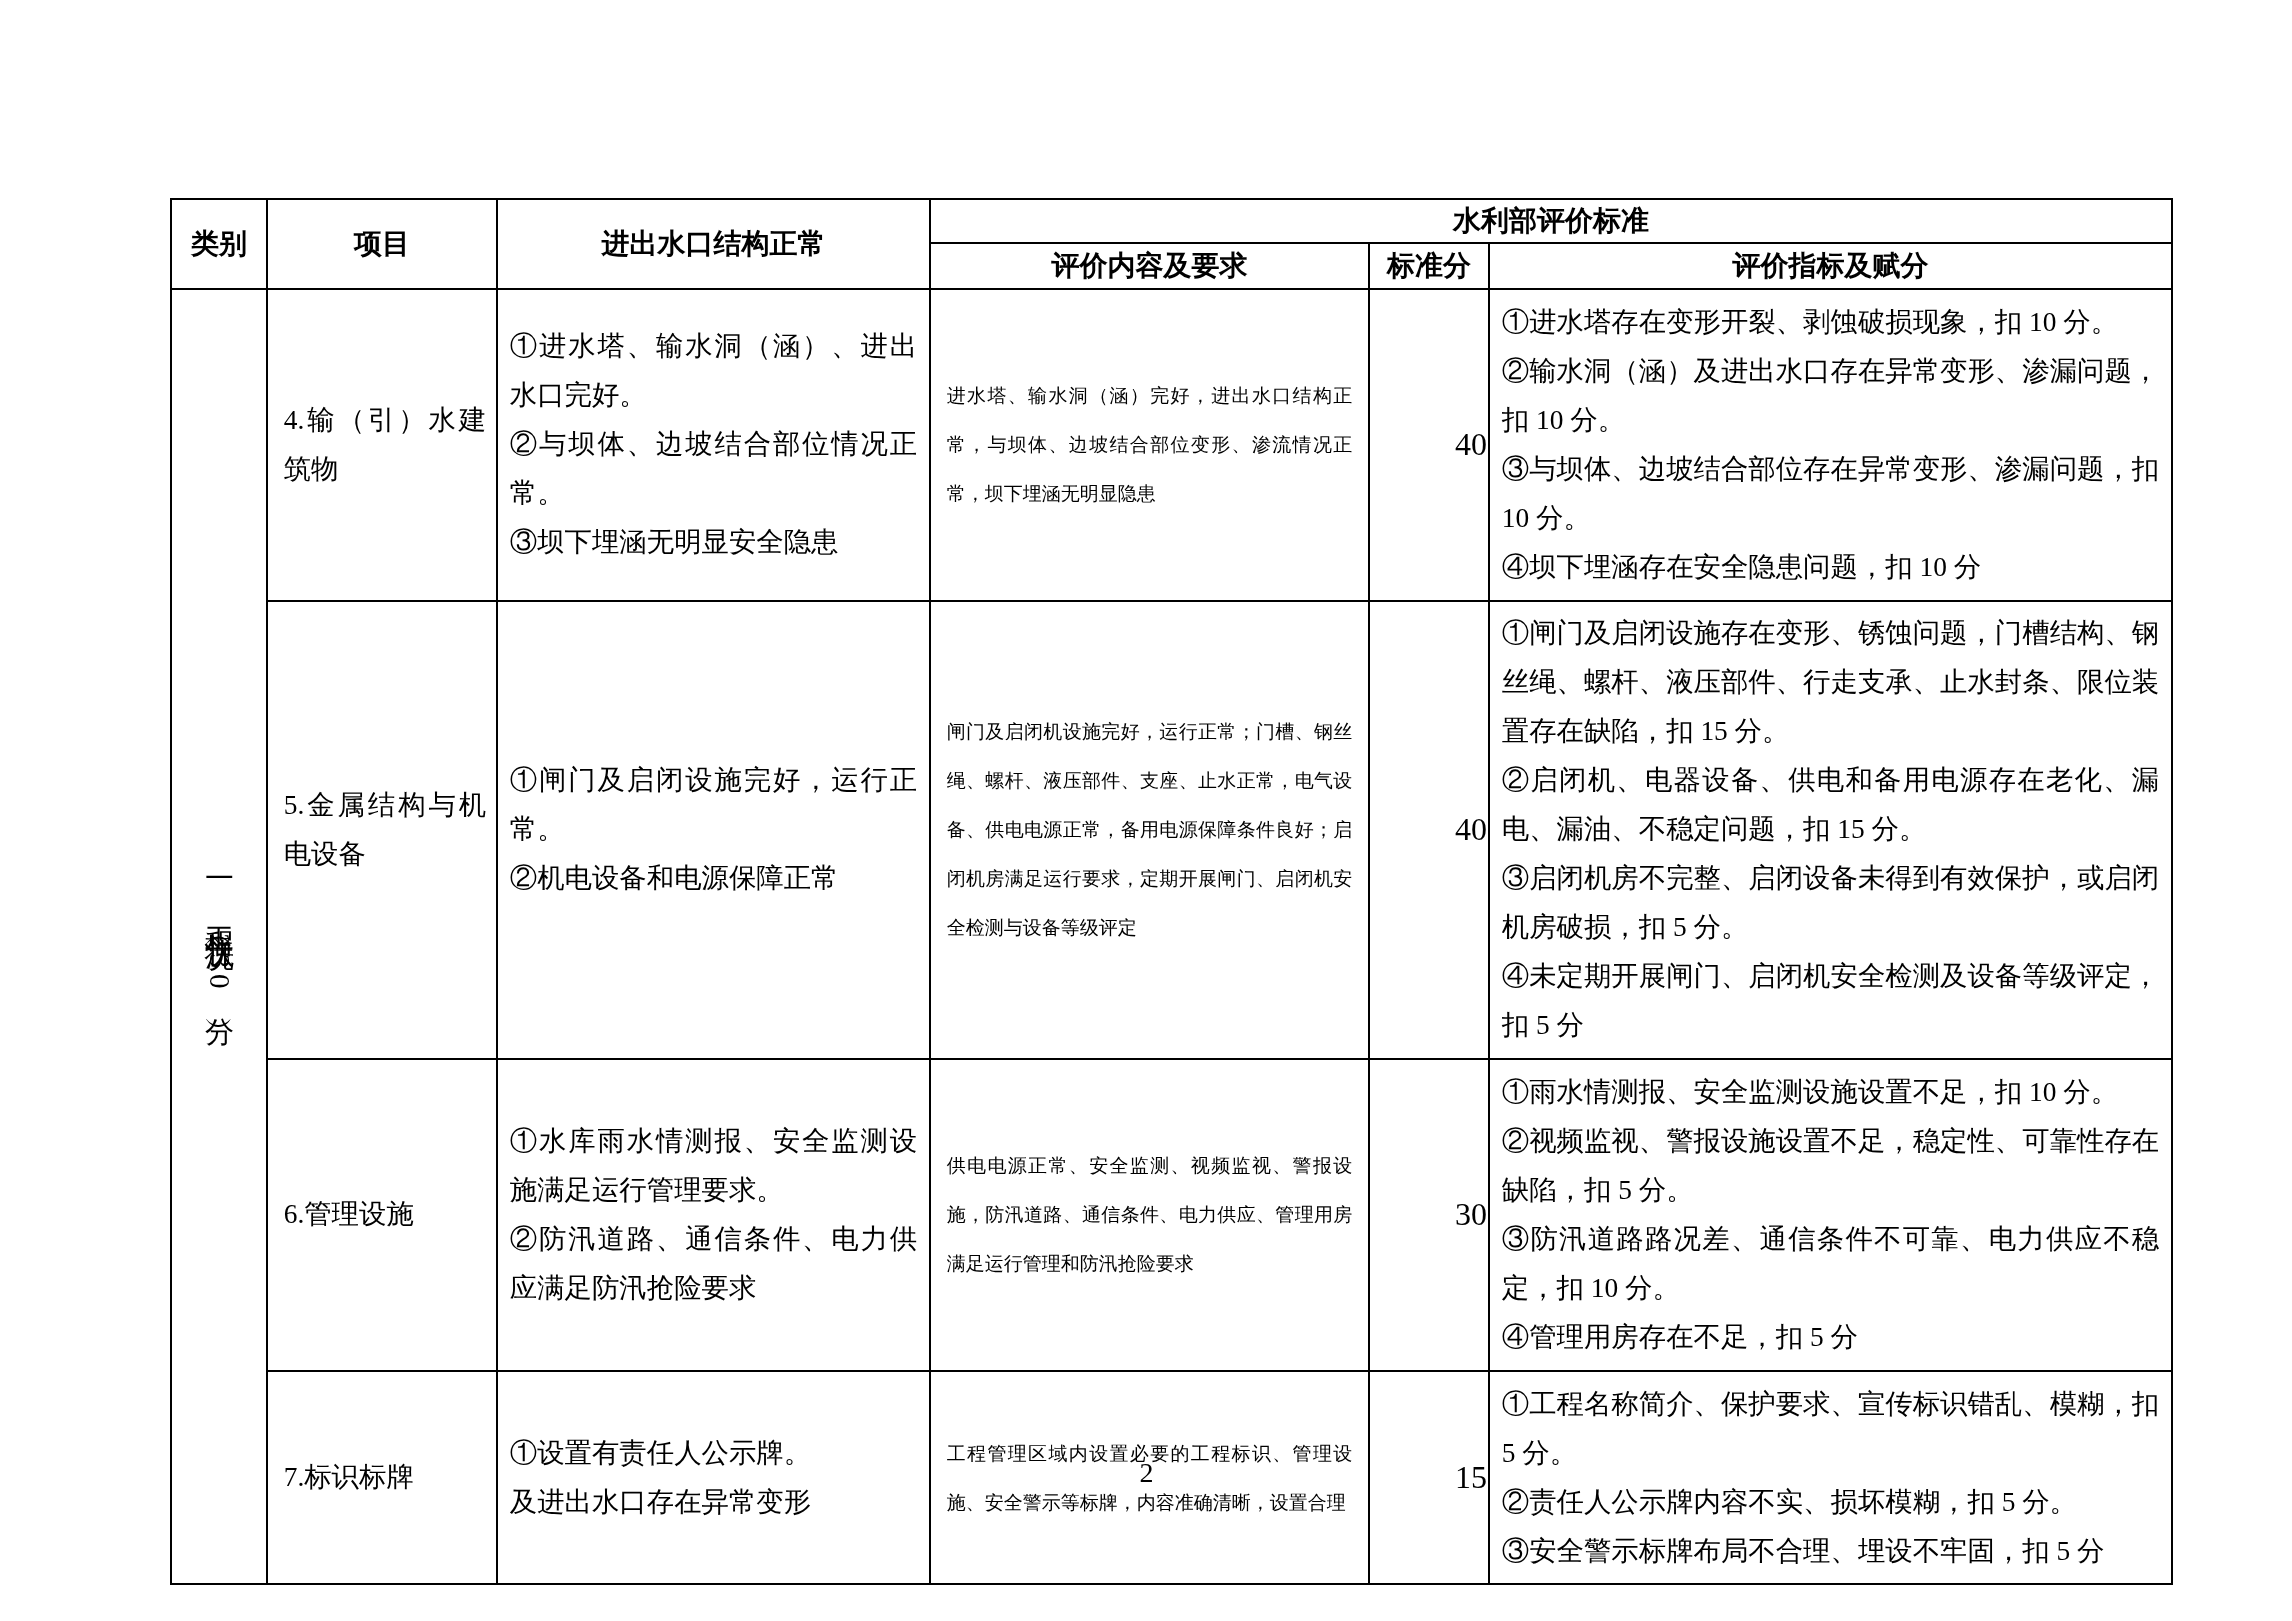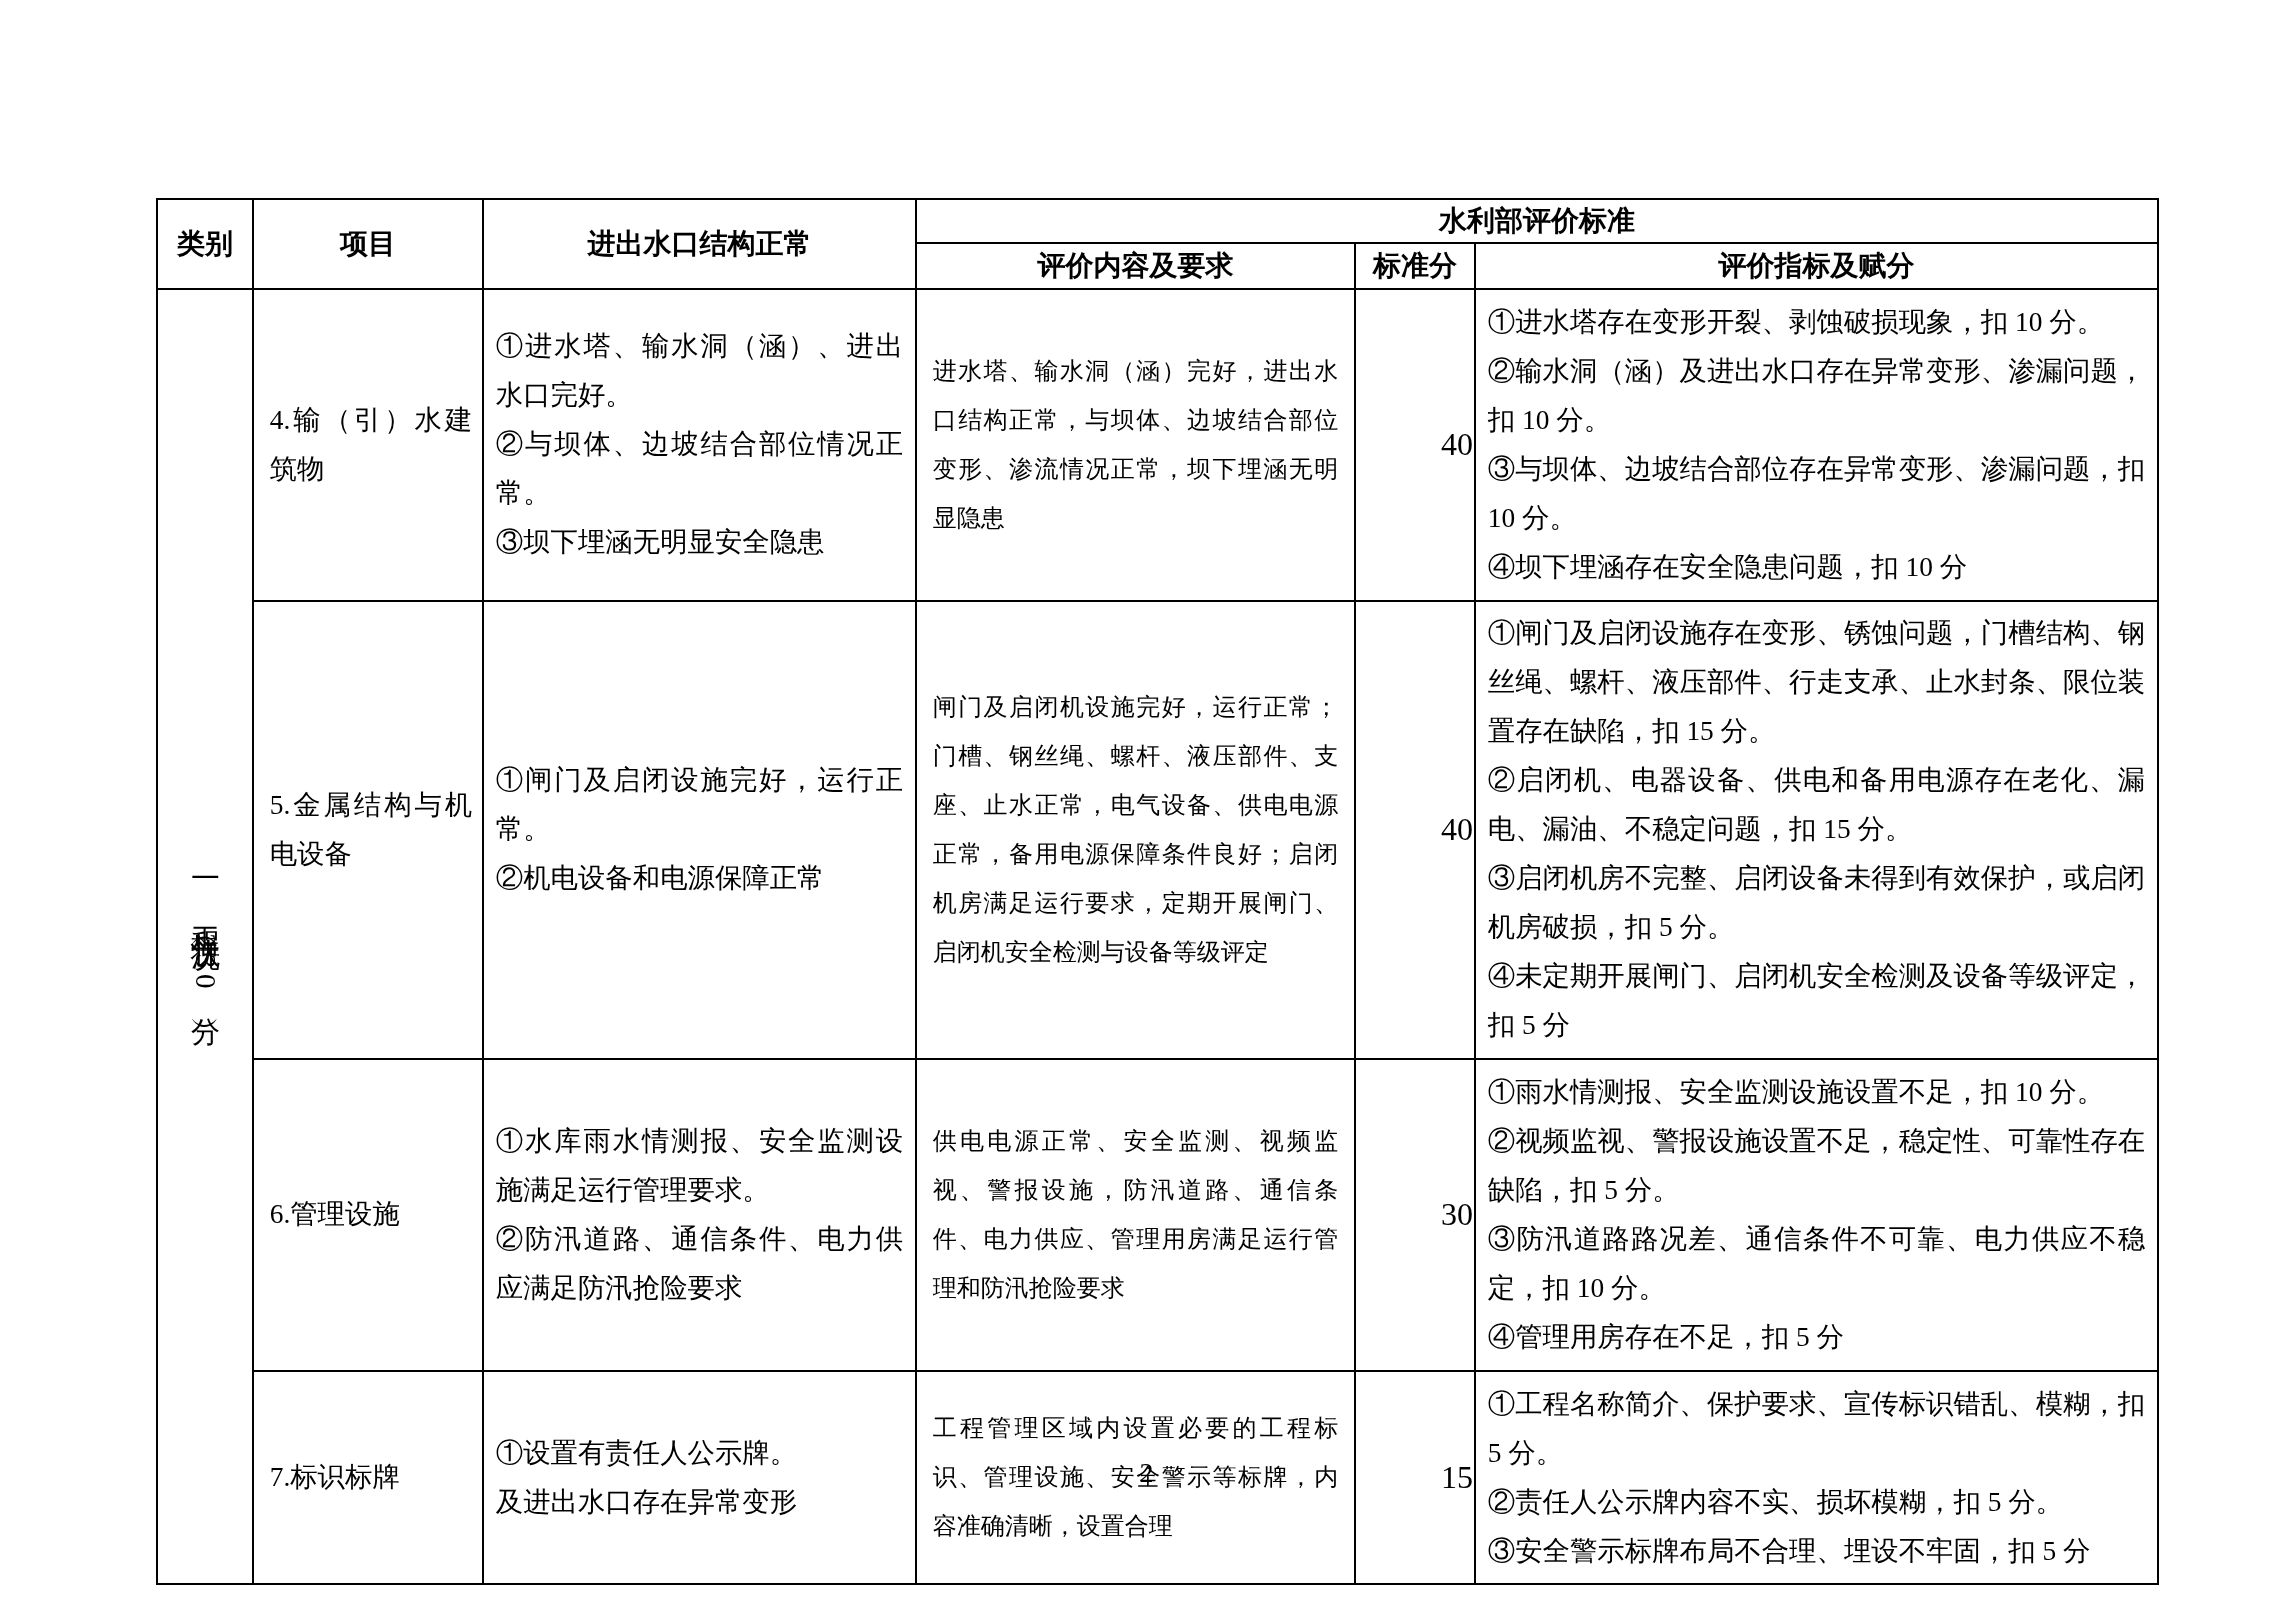--- a/index.html
+++ b/index.html
@@ -4,21 +4,21 @@
 <style>
   html,body{margin:0;padding:0;background:#ffffff;}
   .page{
     position:relative;
     width:2293px;height:1621px;
     background:#ffffff;color:#000;
     font-family:"Liberation Serif","DejaVu Serif",serif;
     overflow:hidden;
   }
   table.eval{
-    position:absolute;left:156px;top:198px;
+    position:absolute;left:170px;top:198px;
     width:2001px;
     border-collapse:collapse;table-layout:fixed;
     border:2.9px solid #000;
   }
   .eval td,.eval th{
     border:2px solid #000;
     border-top-width:2.9px;border-bottom-width:2.9px;
     box-sizing:border-box;
     overflow:hidden;
   }
@@ -34,21 +34,21 @@
     padding:7.8px 9.8px 7.8px 15.7px;
     margin-top:7px;
   }
   .cell-basic,.cell-indicator{
     font-size:27.4px;line-height:49px;
     text-align:justify;vertical-align:middle;
     white-space:pre-line;
     padding:7.8px 11.8px;
   }
   .cell-content{
-    font-size:24px;line-height:49px;
+    font-size:19px;line-height:49px;
     text-align:justify;vertical-align:middle;
     white-space:pre-line;
     padding:7.8px 15.7px;
   }
   .cell-score{
     font-size:32px;text-align:right;vertical-align:middle;font-family:Liberation Serif, serif;
   }
   .cell-category{
     text-align:center;vertical-align:middle;
   }

